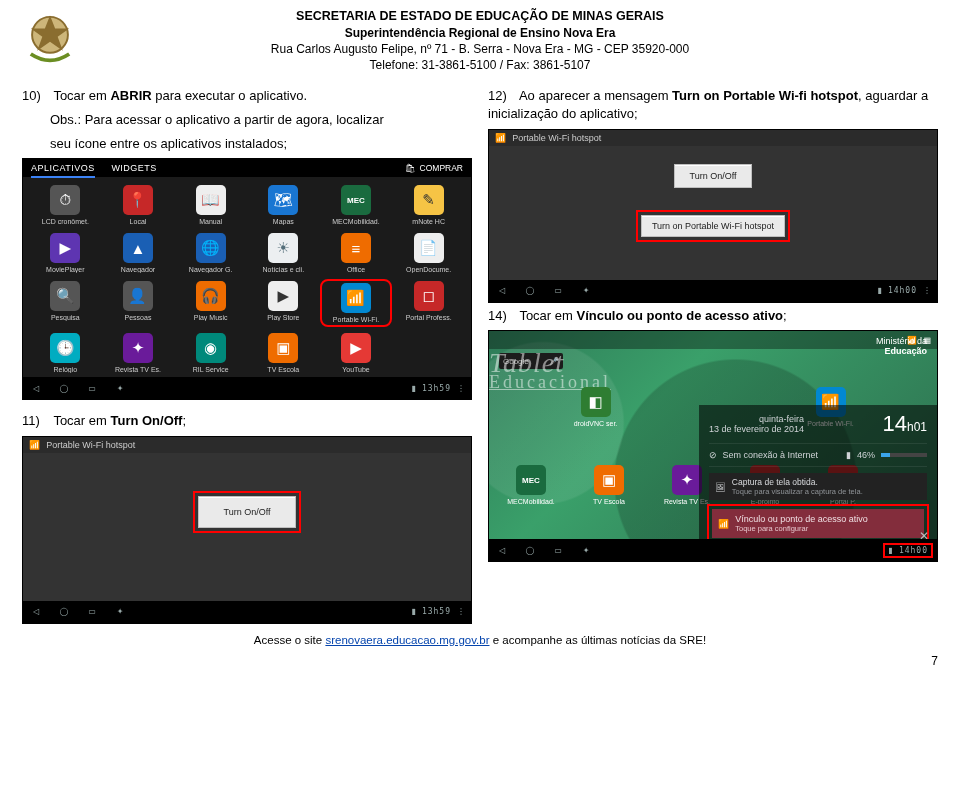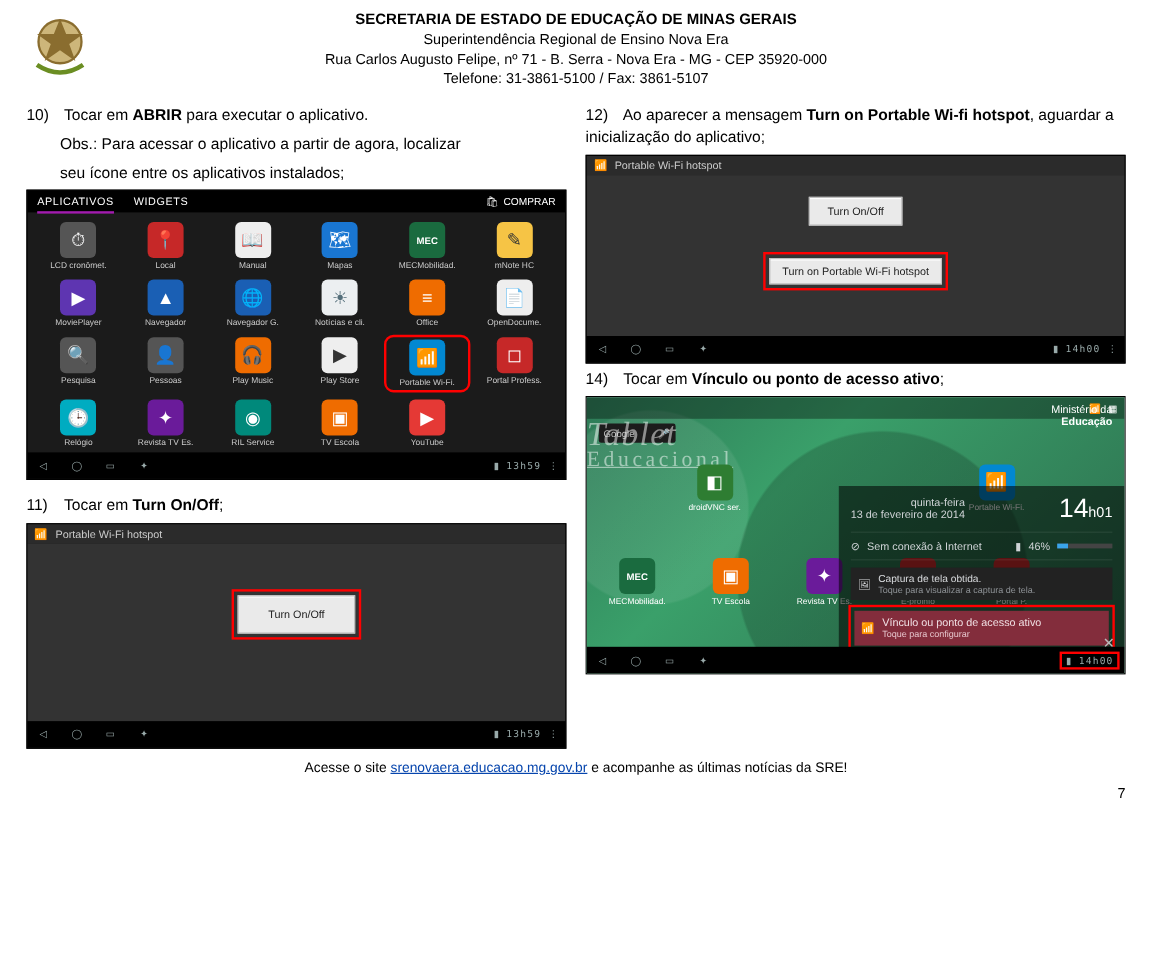--- a/index.html
+++ b/index.html
@@ -6,35 +6,35 @@
   html, body { width: 960px; font-family: Arial, Helvetica, sans-serif; background: #fff; color: #000; }
   body { position: relative; padding: 0 0 30px 0; }
 
   .header { text-align: center; padding: 8px 0 4px 0; position: relative; }
   .crest {
     position: absolute; left: 18px; top: 6px; width: 64px; height: 64px;
   }
   .crest svg { width: 100%; height: 100%; }
   .header-lines { font-size: 12px; line-height: 1.35; }
   .header-lines .line1 { font-weight: bold; font-size: 12.5px; }
-  .header-lines .line2 { font-weight: normal; font-size: 12px; }
+  .header-lines .line2 { font-weight: bold; font-size: 12px; }
 
   .columns { display: flex; gap: 16px; padding: 6px 22px 0 22px; }
   .col { flex: 1 1 50%; }
   .step-line { font-size: 13px; margin: 4px 0 6px 0; }
   .step-line .num { display:inline-block; width: 28px; }
   .tight { line-height: 1.35; }
 
   
   .shot { border: 1px solid #000; margin-top: 6px; }
   .shot-dark { background: #1b1b1b; color: #fff; }
   .drawer { width: 100%; }
   .drawer-top { display:flex; justify-content:space-between; align-items:center; padding: 4px 8px; font-size: 9px; background:#000; }
   .drawer-top .tabs span { margin-right: 14px; letter-spacing: .5px; }
-  .drawer-top .tabs .active { border-bottom: 2px solid #a21caf; padding-bottom: 3px; }
+  .drawer-top .tabs .active { border-bottom: 2px solid #3b82f6; padding-bottom: 3px; }
   .drawer-top .shop { font-size: 8.5px; display:flex; align-items:center; gap:4px; }
   .grid-apps { display:grid; grid-template-columns: repeat(6,1fr); gap: 8px 4px; padding: 8px 8px 4px 8px; }
   .app { display:flex; flex-direction:column; align-items:center; width:100%; }
   .app .ico { width: 30px; height: 30px; border-radius: 5px; display:flex; align-items:center; justify-content:center; font-size:15px; }
   .app .lbl { font-size: 7px; color:#ccc; margin-top:3px; text-align:center; white-space:nowrap; overflow:hidden; text-overflow:ellipsis; width: 60px; }
   .hl-red { outline: 2px solid #f00; border-radius: 6px; padding: 2px; }
 
   .navbar-android {
     height: 22px; background:#000; display:flex; justify-content:space-between; align-items:center; padding: 0 6px; font-size:8px; color:#9aa;
   }

